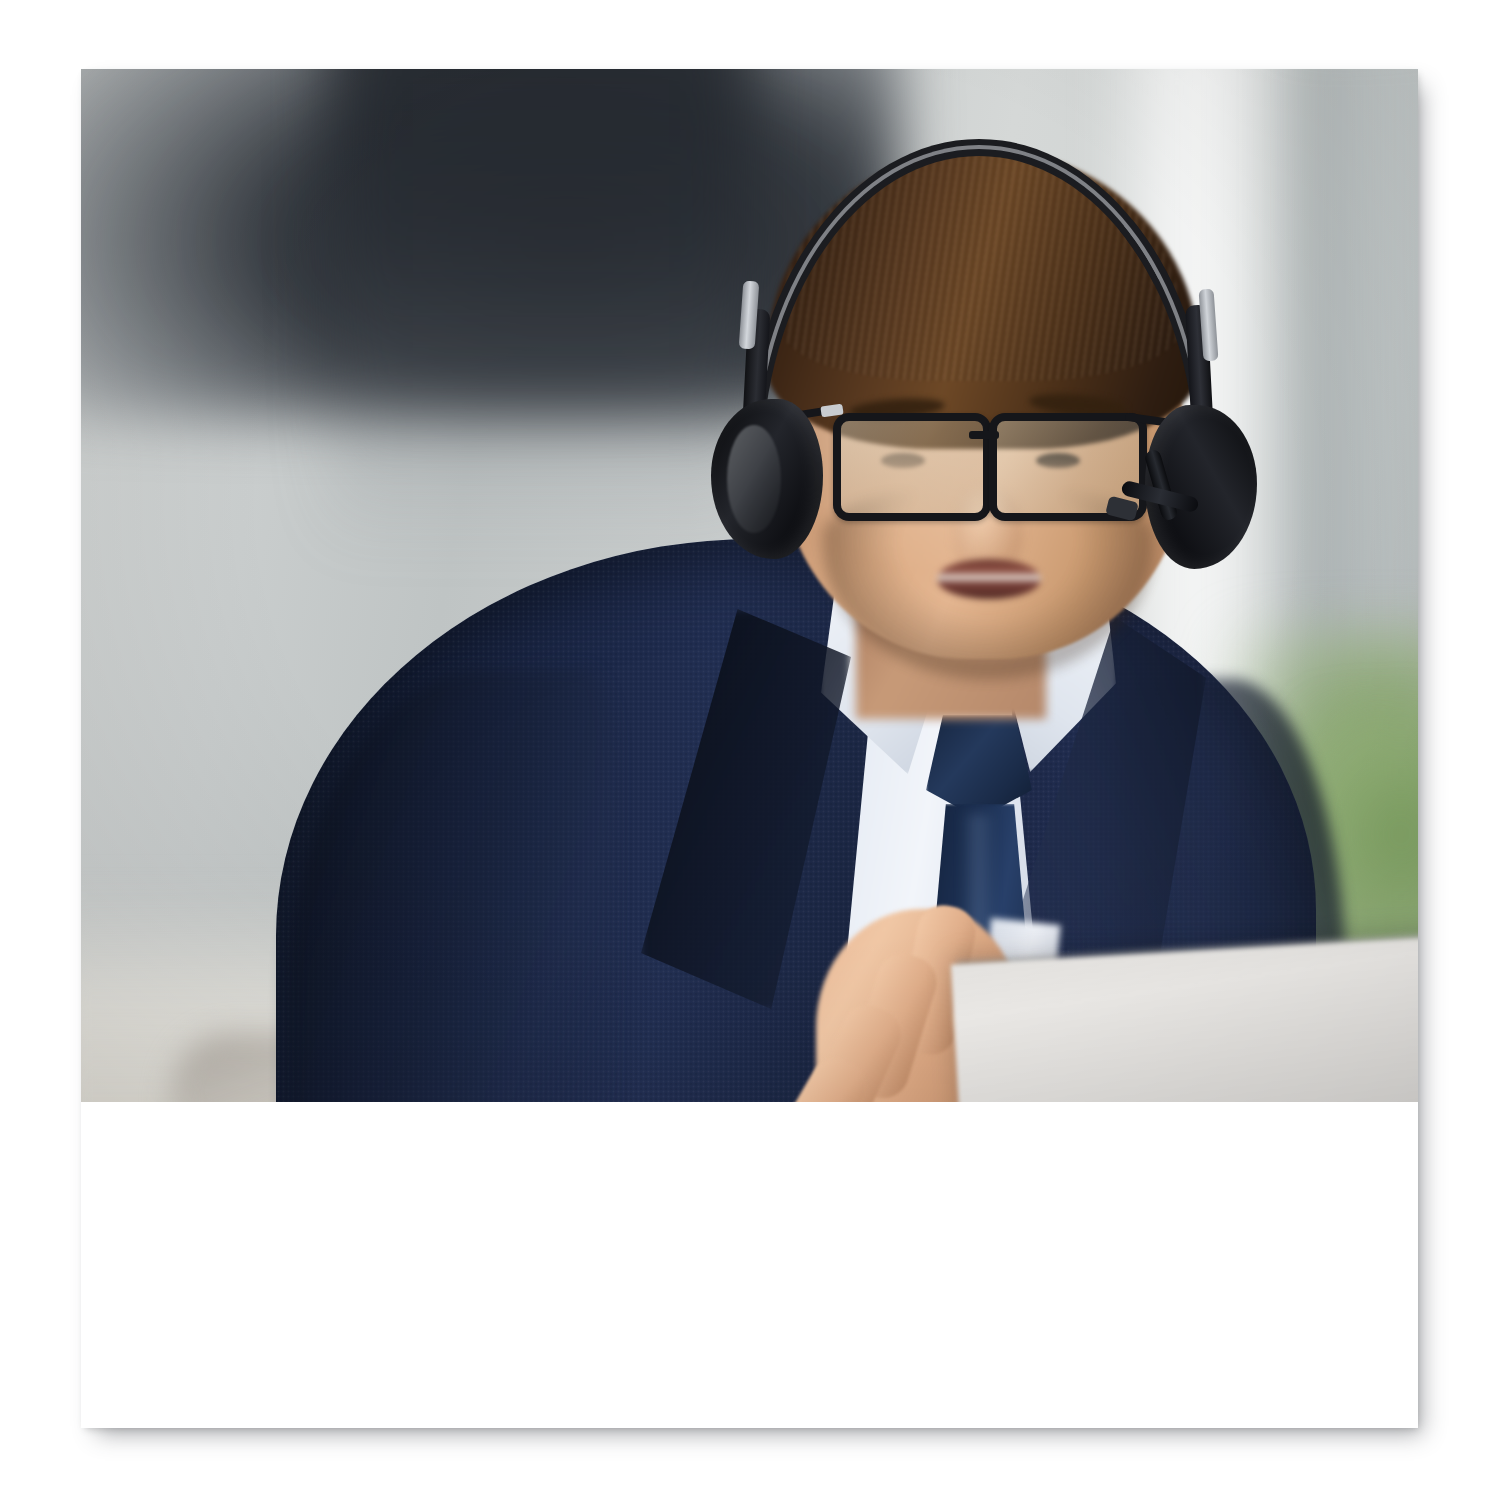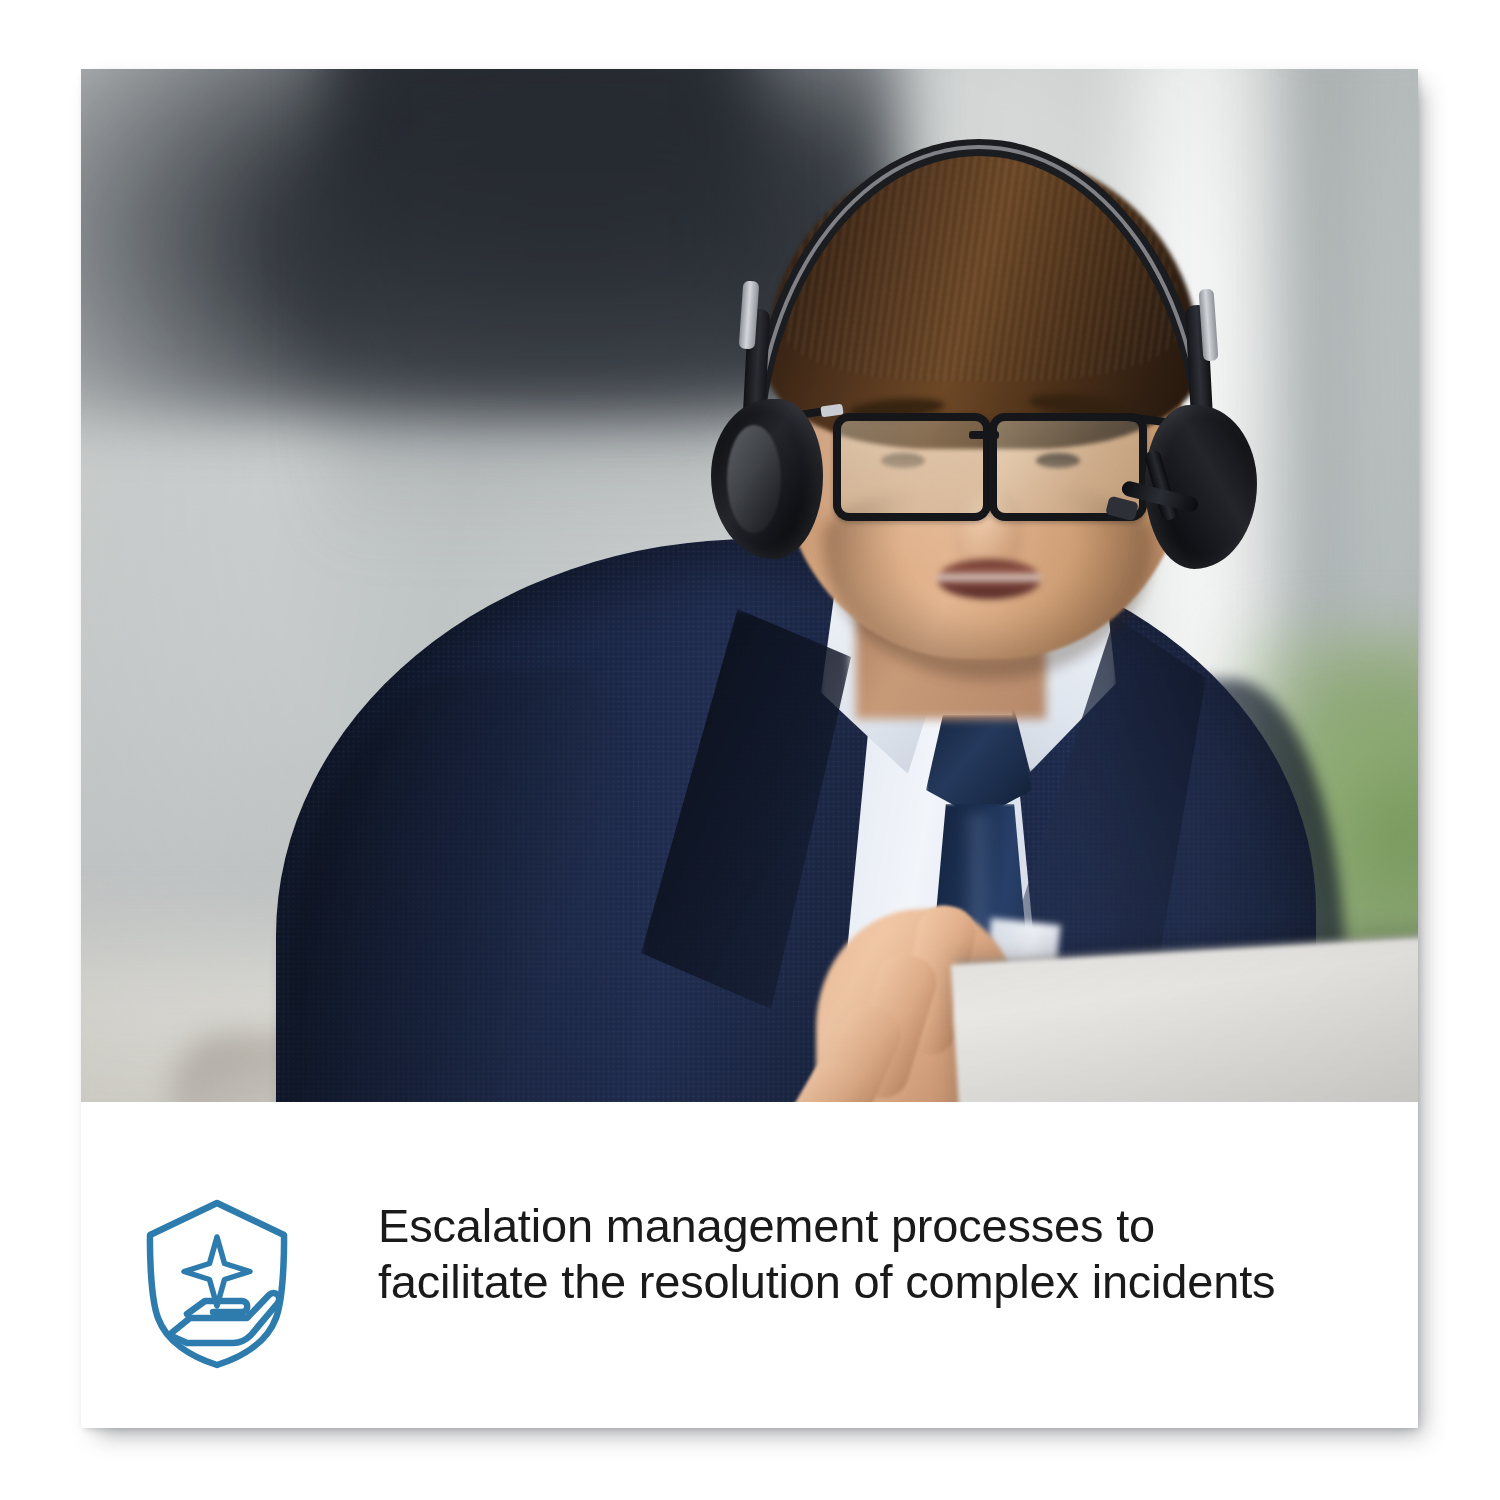--- a/index.html
+++ b/index.html
@@ -837,35 +837,15 @@
       <div class="finger f3"></div>
       <div class="finger f4"></div>
       <div class="thumb"></div>
 
       <div class="laptop-edge"></div>
       <div class="laptop"></div>
 
       <div class="photo-grade"></div>
     </div>
 
-    <div class="caption">
-
-      <div class="caption-icon">
-        <svg viewBox="0 0 148 172" fill="none" xmlns="http://www.w3.org/2000/svg" aria-hidden="true">
-
-          <path d="M74 5 L141 37 C141 37 142 96 133 120 C124 144 100 159 74 167
-                   C48 159 24 144 15 120 C6 96 7 37 7 37 Z" stroke="#2e7cae" stroke-width="6.5" stroke-linejoin="round" stroke-linecap="round" fill="none"></path>
-
-          <path d="M74 39 L81.5 65.5 L107 73.5 L81.5 81.5 L74 108 L66.5 81.5
-                   L41 73.5 L66.5 65.5 Z" stroke="#2e7cae" stroke-width="5.5" stroke-linejoin="round" fill="none"></path>
-
-          <path d="M44 116 L62 103 L99 103 C106 103 106 114 99 114 L70 114" stroke="#2e7cae" stroke-width="6.5" stroke-linecap="round" stroke-linejoin="round" fill="none"></path>
-
-          <path d="M26 137 L47 120 L104 120 L126 97 C132 91 140 99 134 106
-                   L108 137 C103 142 97 145 90 145 L44 145 L26 137 Z" stroke="#2e7cae" stroke-width="6.5" stroke-linecap="round" stroke-linejoin="round" fill="none"></path>
-        </svg>
-      </div>
-
-      <div class="caption-text">Escalation management processes to facilitate the resolution of complex incidents</div>
-    </div>
 
   </div>
 </div>
 
 </body></html>

